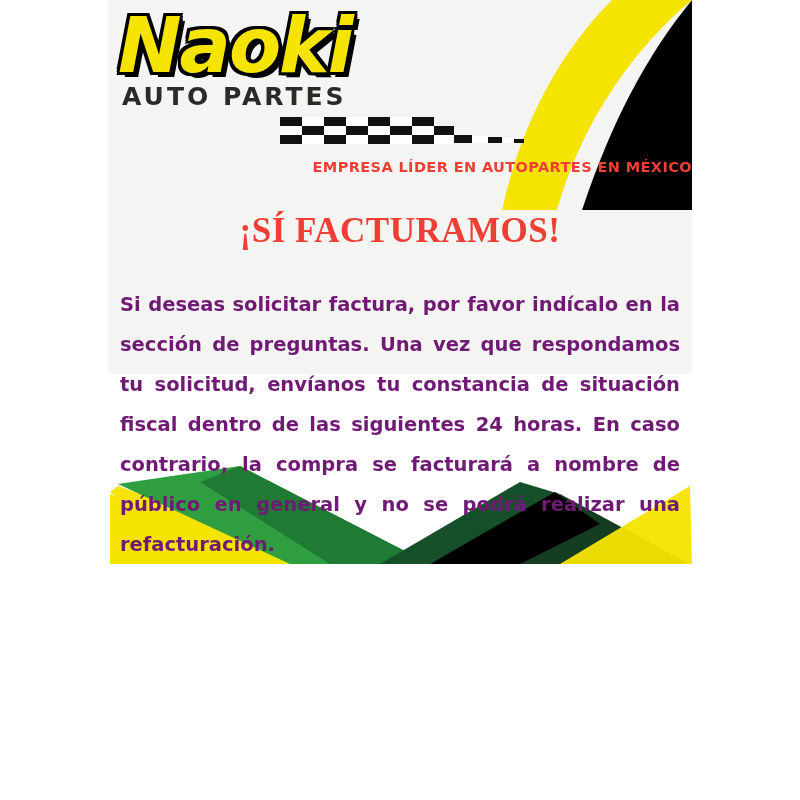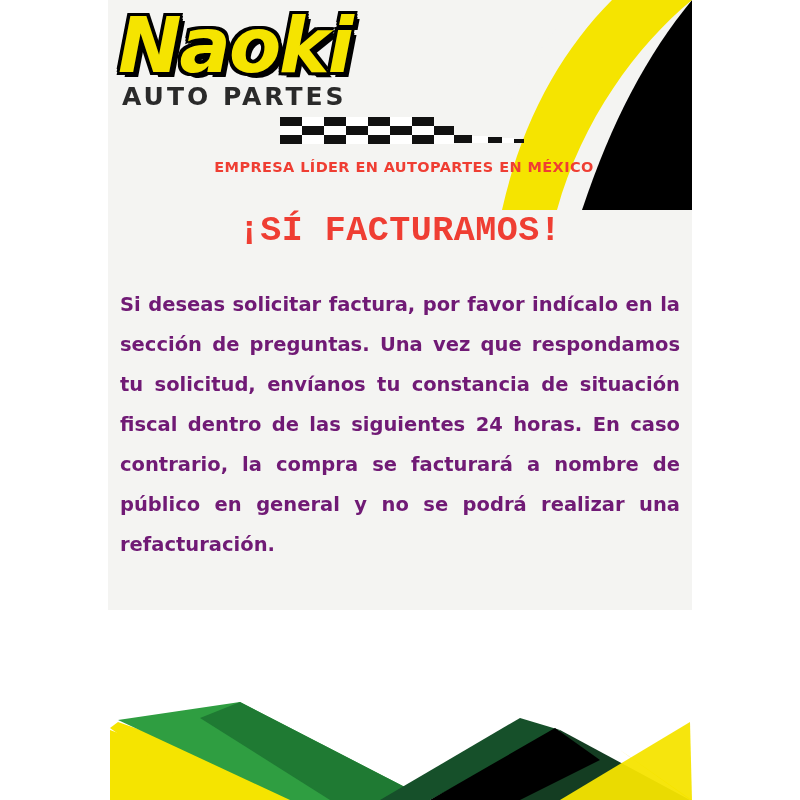--- a/index.html
+++ b/index.html
@@ -10,21 +10,21 @@
   body {
     width: 800px;
     height: 800px;
     font-family: "DejaVu Sans", sans-serif;
     overflow: hidden;
   }
 
   .poster {
     position: relative;
     width: 800px;
-    height: 800px;
+    height: 564px;
     background: #f4f4f2;
     overflow: hidden;
   }
 
   
   .margin-left, .margin-right {
     position: absolute;
     top: 0;
     bottom: 0;
     width: 108px;
@@ -100,33 +100,33 @@
   }
   .checker {
     margin-top: 4px;
     margin-left: 10px;
     width: 250px;
     height: 34px;
   }
   .tagline {
     margin-top: 6px;
     margin-left: 8px;
-    text-align: center;
+    text-align: right;
     font-family: "DejaVu Sans", sans-serif;
     font-size: 14.5px;
     font-weight: bold;
     letter-spacing: 0.4px;
     color: #ef3e33;
   }
 
   
   .headline {
     margin-top: 36px;
     text-align: center;
-    font-family: Liberation Mono, monospace;
+    font-family: Liberation Serif, serif;
     font-size: 35px;
     font-weight: bold;
     color: #ef3e33;
     letter-spacing: 0.5px;
   }
 
   
   .body-text {
     margin-top: 34px;
     padding: 0 12px;

